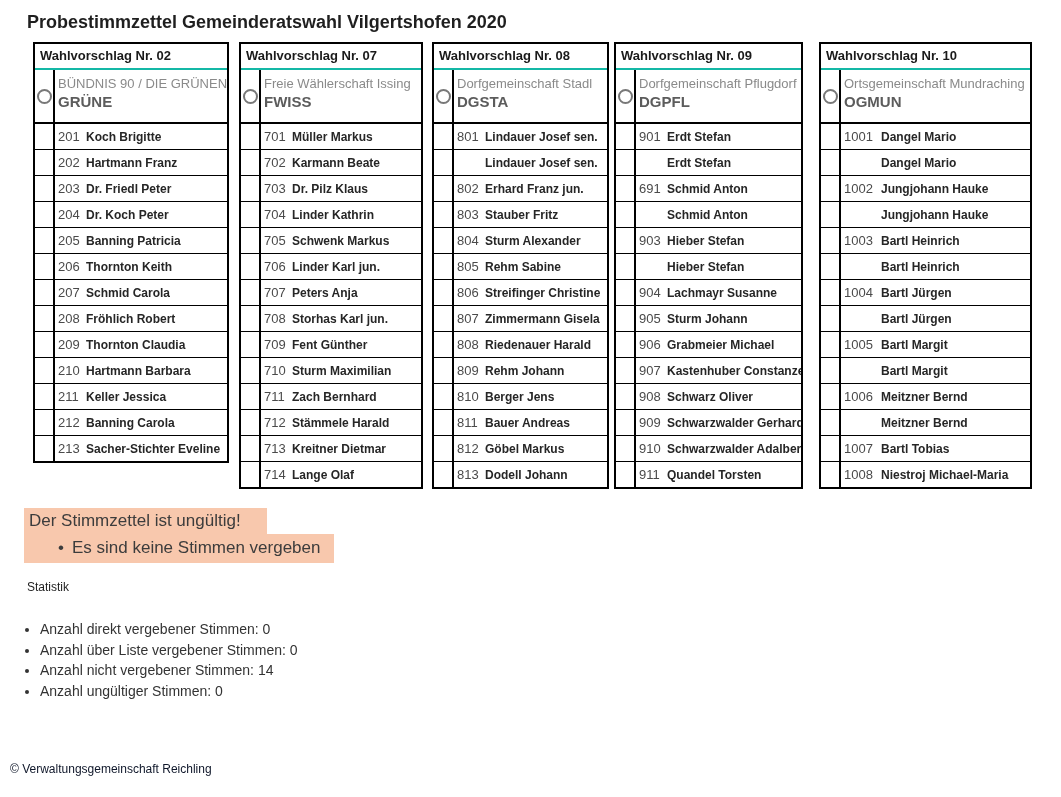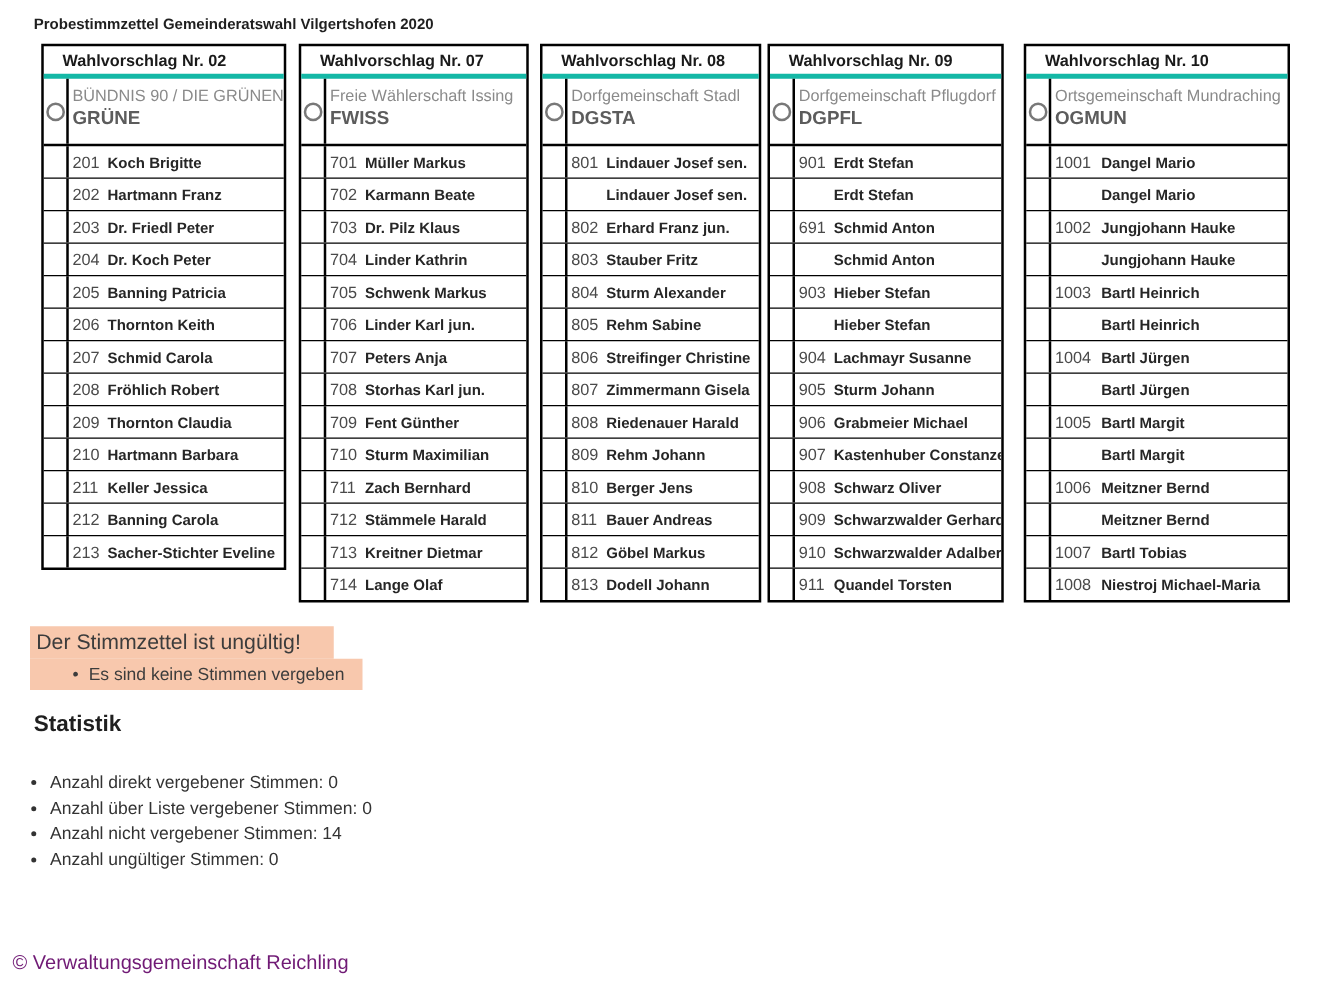--- a/index.html
+++ b/index.html
@@ -6,21 +6,21 @@
   html,body { margin:0; padding:0; }
   body {
     width:1061px; height:797px;
     background:#ffffff;
     font-family:"Liberation Sans", sans-serif;
     position:relative;
     color:#222;
   }
   .page-title {
     margin:12px 0 0 27px;
-    font-size:12px;
+    font-size:18px;
     font-weight:bold;
     color:#1f1f1f;
   }
   
   .ballot-row {
     display:flex;
     align-items:flex-start;
     margin:9px 0 0 33px;
   }
   .list {
@@ -29,25 +29,25 @@
     flex:0 0 auto;
   }
   .list:nth-child(1){width:196px; margin-right:10px;}
   .list:nth-child(2){width:184px; margin-right:9px;}
   .list:nth-child(3){width:177px; margin-right:5px;}
   .list:nth-child(4){width:189px; margin-right:16px;}
   .list:nth-child(5){width:213px;}
   .list-header {
     height:26px;
     line-height:24px;
-    padding-left:15px;
+    padding-left:5px;
     font-size:13px;
     font-weight:bold;
     color:#1a1a1a;
-    border-bottom:4px solid #14b8a6;
+    border-bottom:2px solid #14b8a6;
     white-space:nowrap; overflow:hidden;
   }
   .party-row {
     display:flex;
     border-bottom:2px solid #000;
     height:54px;
   }
   .vote-cell {
     flex:0 0 20px;
     border-right:2px solid #000;
@@ -111,45 +111,45 @@
     display:table;
     background:var(--hl, #f8c8ad);
     color:#3c3c3c;
     font-size:17px;
     padding:3px 26px 3px 5px;
   }
   .warn-item {
     display:table;
     background:var(--hl, #f8c8ad);
     color:#3c3c3c;
-    font-size:14px;
+    font-size:17px;
     padding:4px 14px 5px 34px;
   }
   .warn-item .bullet { margin-right:8px; color:#3c3c3c; }
   
   .stats-heading {
     margin:17px 0 0 27px;
-    font-size:18px;
-    font-weight:bold;
+    font-size:12px;
+    font-weight:normal;
     color:#1f1f1f;
   }
   .stats-list {
     margin:25px 0 0 0;
     font-size:14px;
     color:#333;
     line-height:20.5px;
   }
   .stats-list li { margin:0; }
   
   .footer {
     position:absolute;
     left:10px;
     top:762px;
-    font-size:16px;
-    color:#701a75;
+    font-size:12px;
+    color:#0f172a;
   }
 </style>
 </head>
 <body>
 
 <div class="page-title">Probestimmzettel Gemeinderatswahl Vilgertshofen 2020</div>
 
 <div class="ballot-row" id="ballot">
     <div class="list">
       <div class="list-header">Wahlvorschlag Nr. 02</div>

